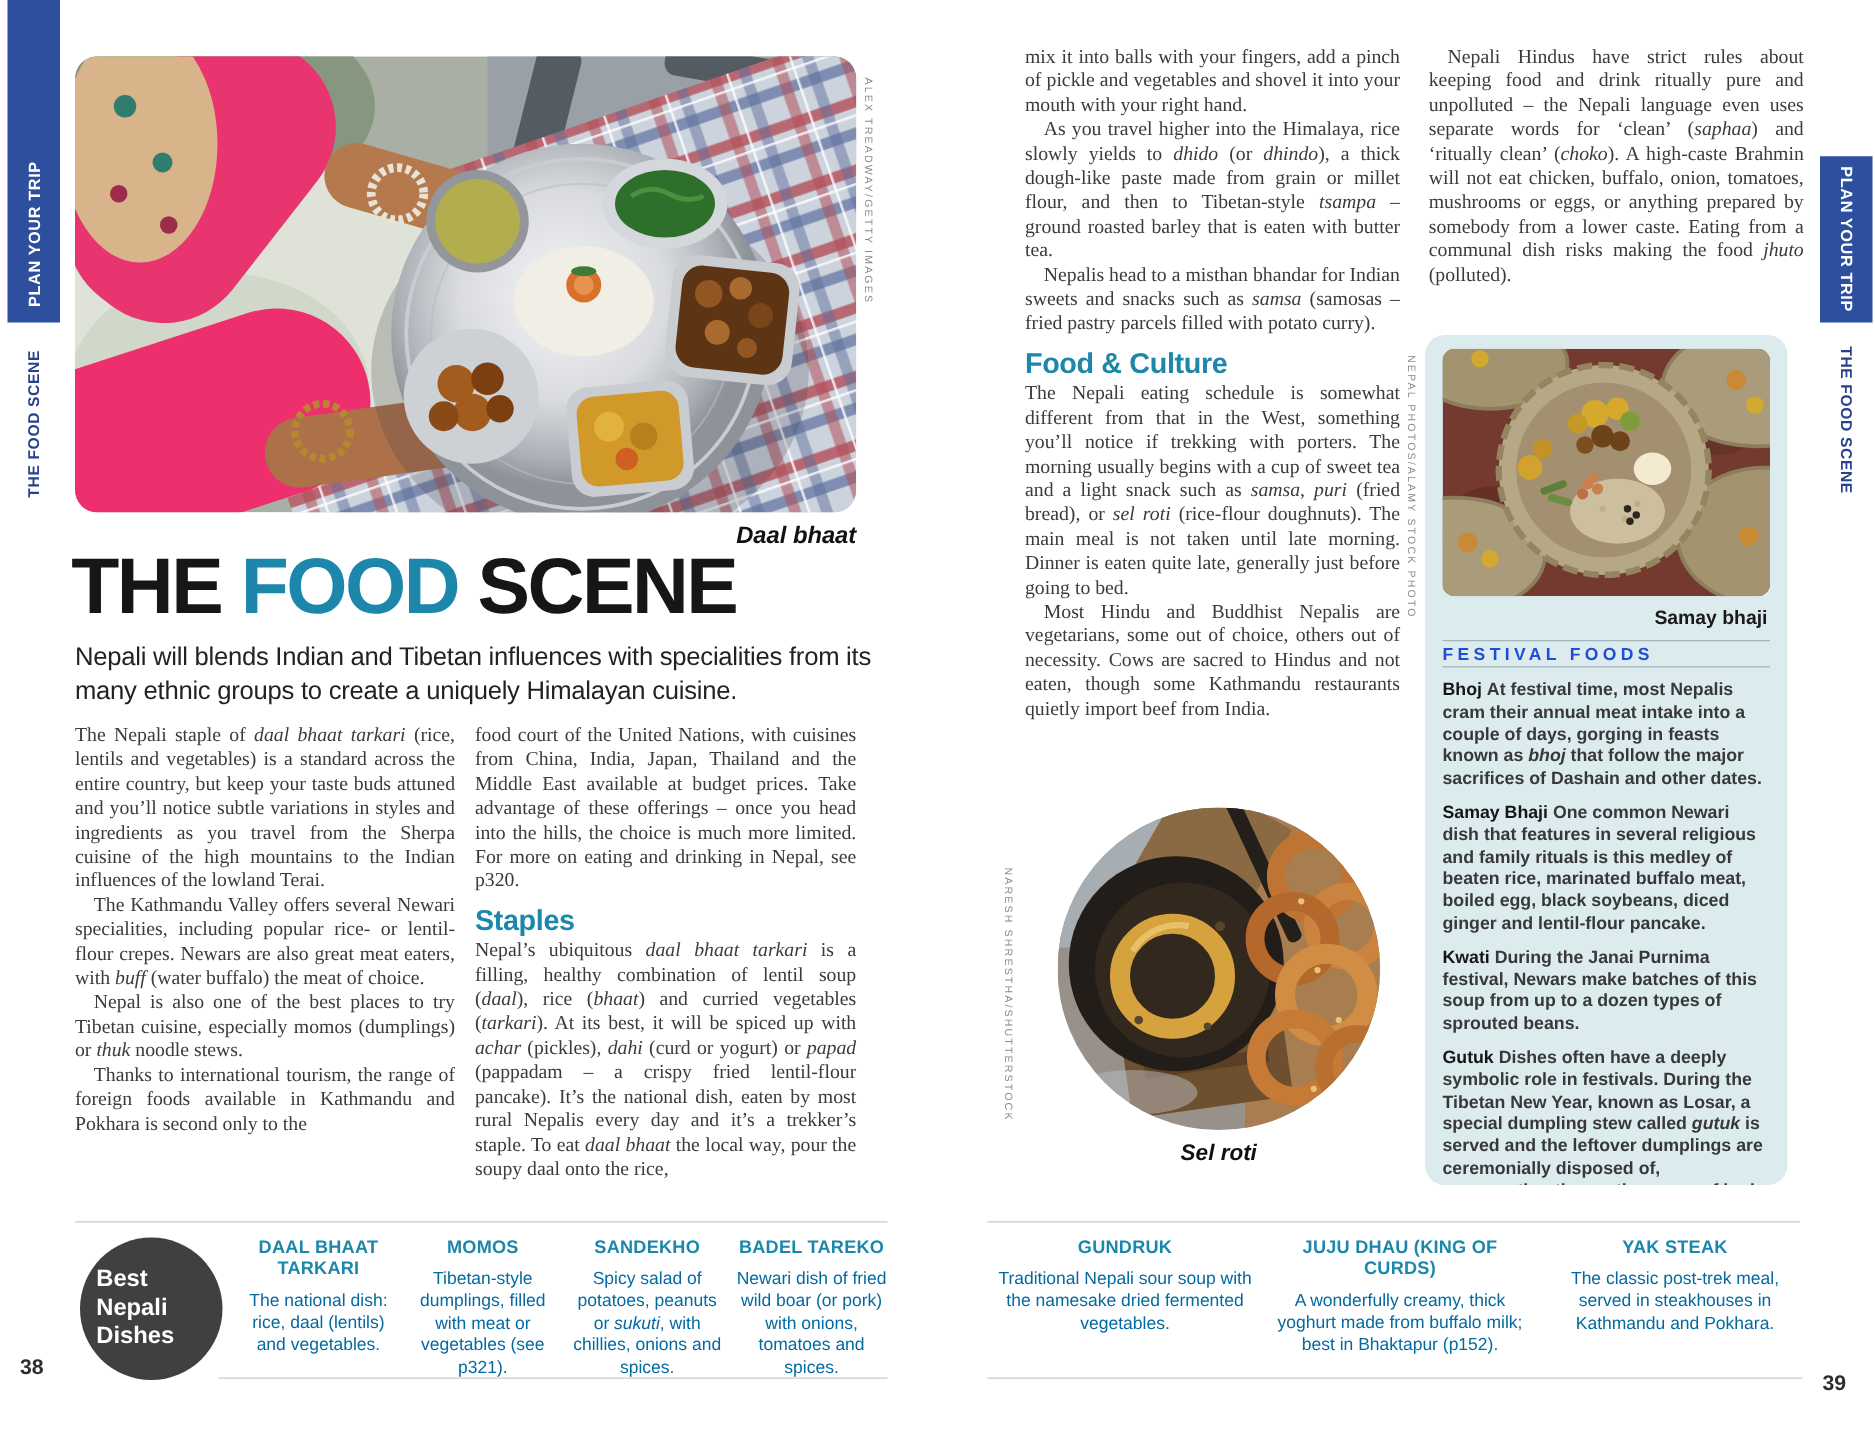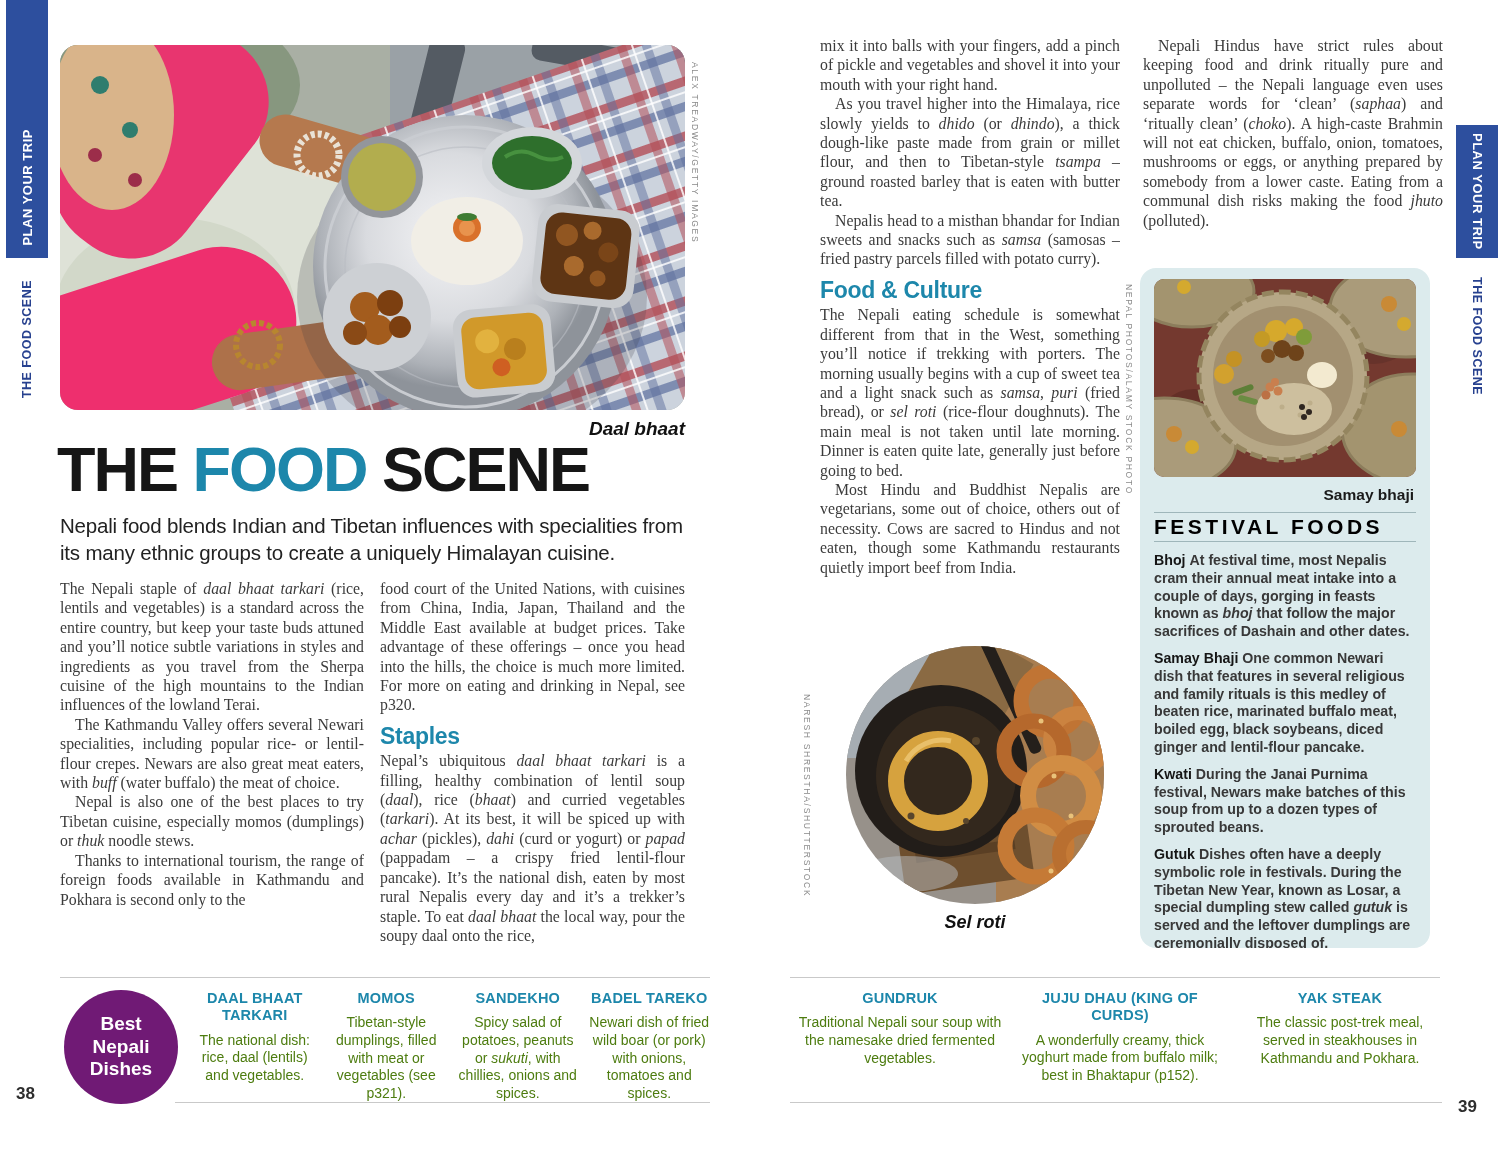--- a/index.html
+++ b/index.html
@@ -51,39 +51,39 @@
   .colD{left:1143px;top:36px;width:300px;}
   .sec-h{font-family:"Liberation Sans",sans-serif;font-size:23px;font-weight:bold;color:#1d87ab;
          margin:12px 0 5px;letter-spacing:-.3px;}
 
   
   .festival{left:1140px;top:268px;width:290px;height:680px;border-radius:16px;background:#dcebed;
             padding:11px 14px;box-sizing:border-box;overflow:hidden;}
   .fest-photo{width:262px;height:198px;border-radius:10px;overflow:hidden;}
   .fest-cap{text-align:right;font-weight:bold;font-size:15.5px;color:#1a1a1a;margin:9px 2px 8px;}
   .fest-rule{border:none;border-top:1.5px solid #9fb6ba;margin:2px 0;}
-  .fest-h{font-size:21px;font-weight:bold;letter-spacing:3.5px;color:#000000;margin:0 0;}
+  .fest-h{font-size:14px;font-weight:bold;letter-spacing:3.5px;color:#1d4ed8;margin:0 0;}
   .fest-entries p{font-size:14.2px;line-height:17.8px;color:#383838;margin:0 0 9px;font-weight:bold;}
   .fest-entries b{color:#151515;}
 
   
   .rule{height:1px;background:#c9c9c9;}
   .ruleTopL{left:60px;top:977px;width:650px;}
   .ruleTopR{left:790px;top:977px;width:650px;}
   .ruleBotL{left:175px;top:1102px;width:535px;}
   .ruleBotR{left:790px;top:1102px;width:652px;}
-  .badge{left:64px;top:990px;width:114px;height:114px;border-radius:50%;background:#701a75;
-         display:flex;align-items:center;justify-content:center;text-align:center;}
+  .badge{left:64px;top:990px;width:114px;height:114px;border-radius:50%;background:#404040;
+         display:flex;align-items:center;justify-content:center;}
   .badge span{color:#fff;font-weight:bold;font-size:19px;line-height:1.18;width:88px;}
   .dishes{display:flex;gap:10px;}
   .dishesL{left:194px;top:990px;width:516px;}
   .dishesR{left:795px;top:990px;width:650px;}
   .dish{flex:1;text-align:center;}
   .dish-name{color:#1d87ab;font-weight:bold;font-size:14.5px;line-height:1.2;margin-bottom:7px;letter-spacing:.2px;}
-  .dish-desc{font-size:14px;line-height:17.6px;color:#4d7c0f;margin:0;}
+  .dish-desc{font-size:14px;line-height:17.6px;color:#0369a1;margin:0;}
   .pn{font-weight:bold;font-size:17px;color:#2e2e2e;}
   .pn38{left:16px;top:1084px;}
   .pn39{left:1458px;top:1084px;margin-top:13px;}
 </style>
 </head>
 <body>
 
 <div class="canvas">
 
   <div class="abs tab-blue tabL-blue">
@@ -170,21 +170,21 @@
         <circle cx="428" cy="295" r="12" fill="#e2b23f"></circle>
           <circle cx="455" cy="305" r="11" fill="#b97f1d"></circle>
         <circle cx="440" cy="322" r="9" fill="#cf5f22"></circle>
       </g>
     </svg>
   </div>
   <div class="abs creditL credit vdown">ALEX TREADWAY/GETTY IMAGES</div>
   <div class="abs captionL">Daal bhaat</div>
 
   <h1 class="abs title" style="margin:0"><span>THE </span><span class="t-accent">FOOD</span><span> SCENE</span></h1>
-  <p class="abs lede" style="margin:0">Nepali food blends Indian and Tibetan influences with specialities from its many ethnic groups to create a uniquely Himalayan cuisine.</p>
+  <p class="abs lede" style="margin:0">Nepali will blends Indian and Tibetan influences with specialities from its many ethnic groups to create a uniquely Himalayan cuisine.</p>
 
   <div class="abs bodycol colA">
       <p><span>The Nepali staple of </span><i>daal bhaat tarkari</i><span> (rice, lentils and vegetables) is a standard across the entire country, but keep your taste buds attuned and you’ll notice subtle variations in styles and ingredients as you travel from the Sherpa cuisine of the high mountains to the Indian influences of the lowland Terai.</span></p>
       <p class="ind"><span>The Kathmandu Valley offers several Newari specialities, including popular rice- or lentil-flour crepes. Newars are also great meat eaters, with </span><i>buff</i><span> (water buffalo) the meat of choice.</span></p>
       <p class="ind"><span>Nepal is also one of the best places to try Tibetan cuisine, especially momos (dumplings) or </span><i>thuk</i><span> noodle stews.</span></p>
       <p class="ind"><span>Thanks to international tourism, the range of foreign foods available in Kathmandu and Pokhara is second only to the</span></p>
     </div>
   <div class="abs bodycol colB">
     <div>
         <p><span>food court of the United Nations, with cuisines from China, India, Japan, Thailand and the Middle East available at budget prices. Take advantage of these offerings – once you head into the hills, the choice is much more limited. For more on eating and drinking in Nepal, see p320.</span></p>

